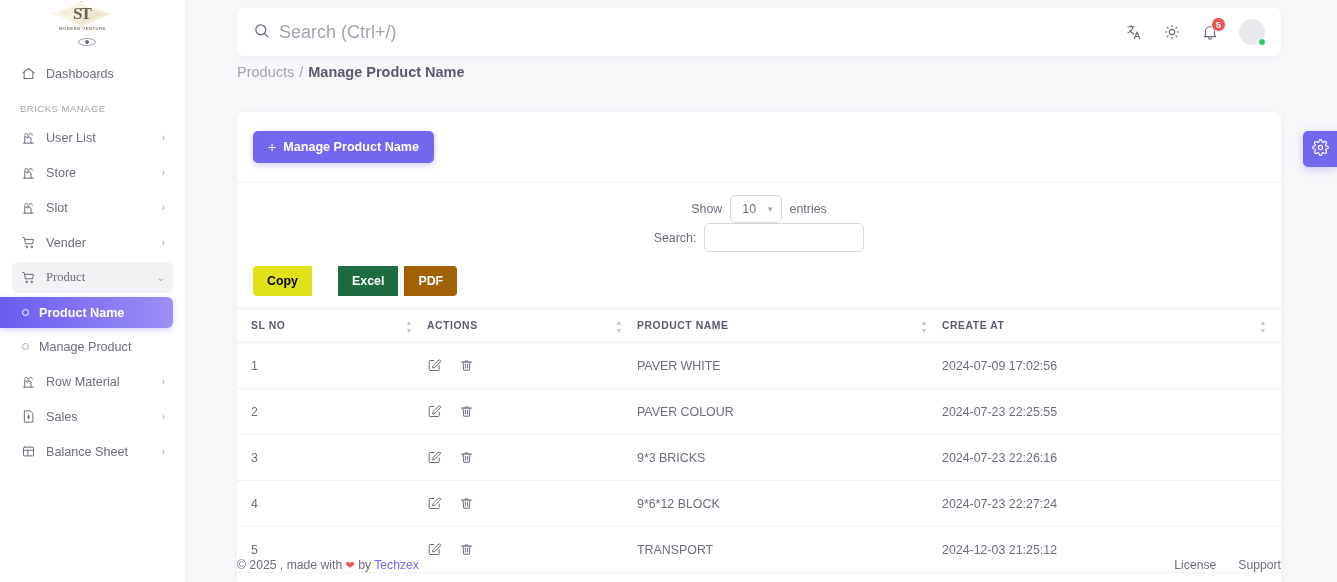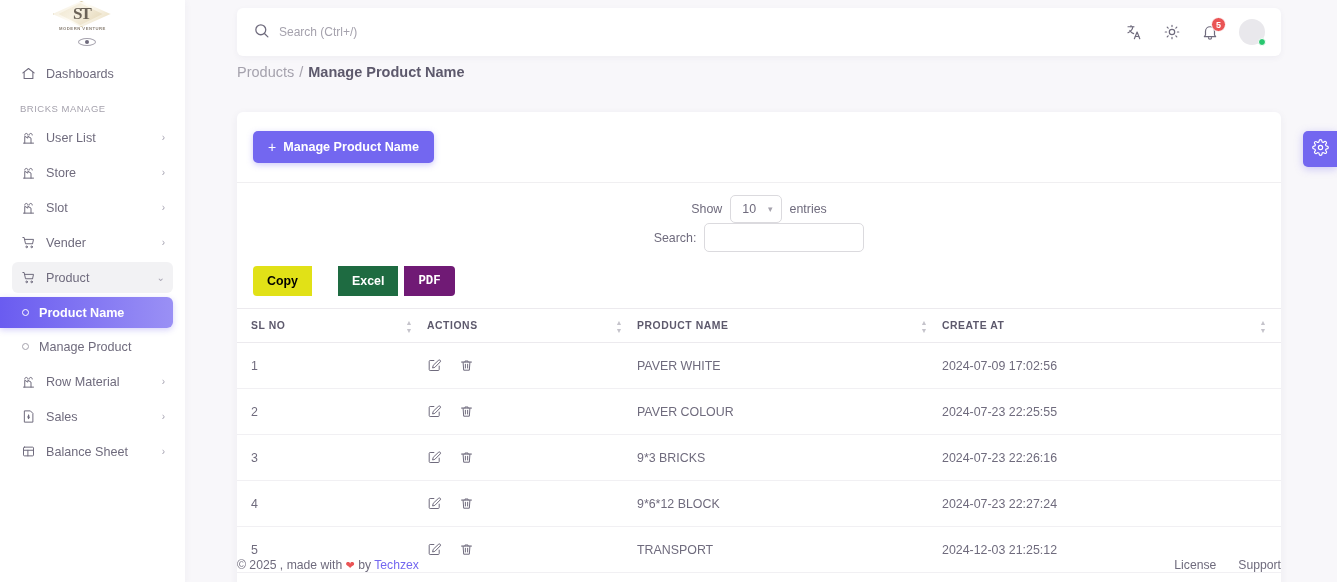--- a/index.html
+++ b/index.html
@@ -56,21 +56,21 @@
 
   .nav { padding-top: 8px; }
   .nav-item {
     display: flex; align-items: center; gap: 9px;
     height: 31px; margin: 4px 12px; padding: 0 8px;
     border-radius: 6px; font-size: 12.6px; color: #6f6b7d; cursor: pointer;
     position: relative;
   }
   .nav-item .lbl { flex: 1; white-space: nowrap; }
   .nav-item .chev { color: #a8a5b3; font-size: 10px; line-height: 1; }
-  .nav-item.open { background: #f2f2f4; }
+  .nav-item.open { background: #f2f2f4; font-family: Liberation Serif, serif; }
   .nav-section {
     font-size: 9.5px; letter-spacing: .5px; color: #a5a2ad;
     padding: 10px 20px 4px 20px; text-transform: uppercase; font-weight: 400;
   }
   .nav-sub {
     display: flex; align-items: center; gap: 10px;
     height: 31px; margin: 3px 12px 3px 12px; padding: 0 8px 0 10px;
     border-radius: 6px; font-size: 12.6px; color: #6f6b7d; cursor: pointer;
   }
   .nav-sub.active {
@@ -87,21 +87,21 @@
 
   
   .main { flex: 1; position: relative; height: 582px; }
   .topbar {
     position: absolute; left: 52px; right: 56px; top: 8px; height: 48px;
     background: #fff; border-radius: 6px; display: flex; align-items: center;
     padding: 0 16px; box-shadow: 0 2px 6px rgba(50,50,93,.05);
   }
   .search-zone { display: flex; align-items: center; gap: 9px; flex: 1; }
   .search-input {
-    border: 0; outline: none; font-size: 12px; color: #6f6b7d;
+    border: 0; outline: none; font-size: 18px; color: #6f6b7d;
     background: transparent; width: 300px; font-family: "Liberation Sans", sans-serif;
   }
   .search-input::placeholder { color: #a5a2ad; }
   .top-actions { display: flex; align-items: center; gap: 20px; }
   .top-ico { cursor: pointer; position: relative; display: flex; align-items: center; }
   .badge {
     position: absolute; top: -6px; right: -7px; min-width: 15px; height: 15px;
     background: #ea5455; color: #fff; border-radius: 50%; font-size: 9px;
     display: flex; align-items: center; justify-content: center; font-weight: 700;
     border: 1.5px solid #fff;
@@ -426,21 +426,21 @@
         </div>
         <div class="dt-filter">
           <span>Search:</span>
           <input value="" style="">
         </div>
       </div>
 
       <div class="dt-btns">
         <button class="dt-btn" style="background:#e1e117;color:#000;">Copy</button>
         <button class="dt-btn" style="background:#1e6b41;color:#fff;margin-left:20px;">Excel</button>
-        <button class="dt-btn" style="background:#701a75;color:#fff;font-family:Liberation Mono, monospace;">PDF</button>
+        <button class="dt-btn" style="background:#a16207;color:#fff;">PDF</button>
       </div>
 
       <table>
         <thead>
           <tr>
             <th class="col-sl">
               <span>SL NO</span>
               <span class="sort">
                   <span>▲</span>
                   <span>▼</span>

